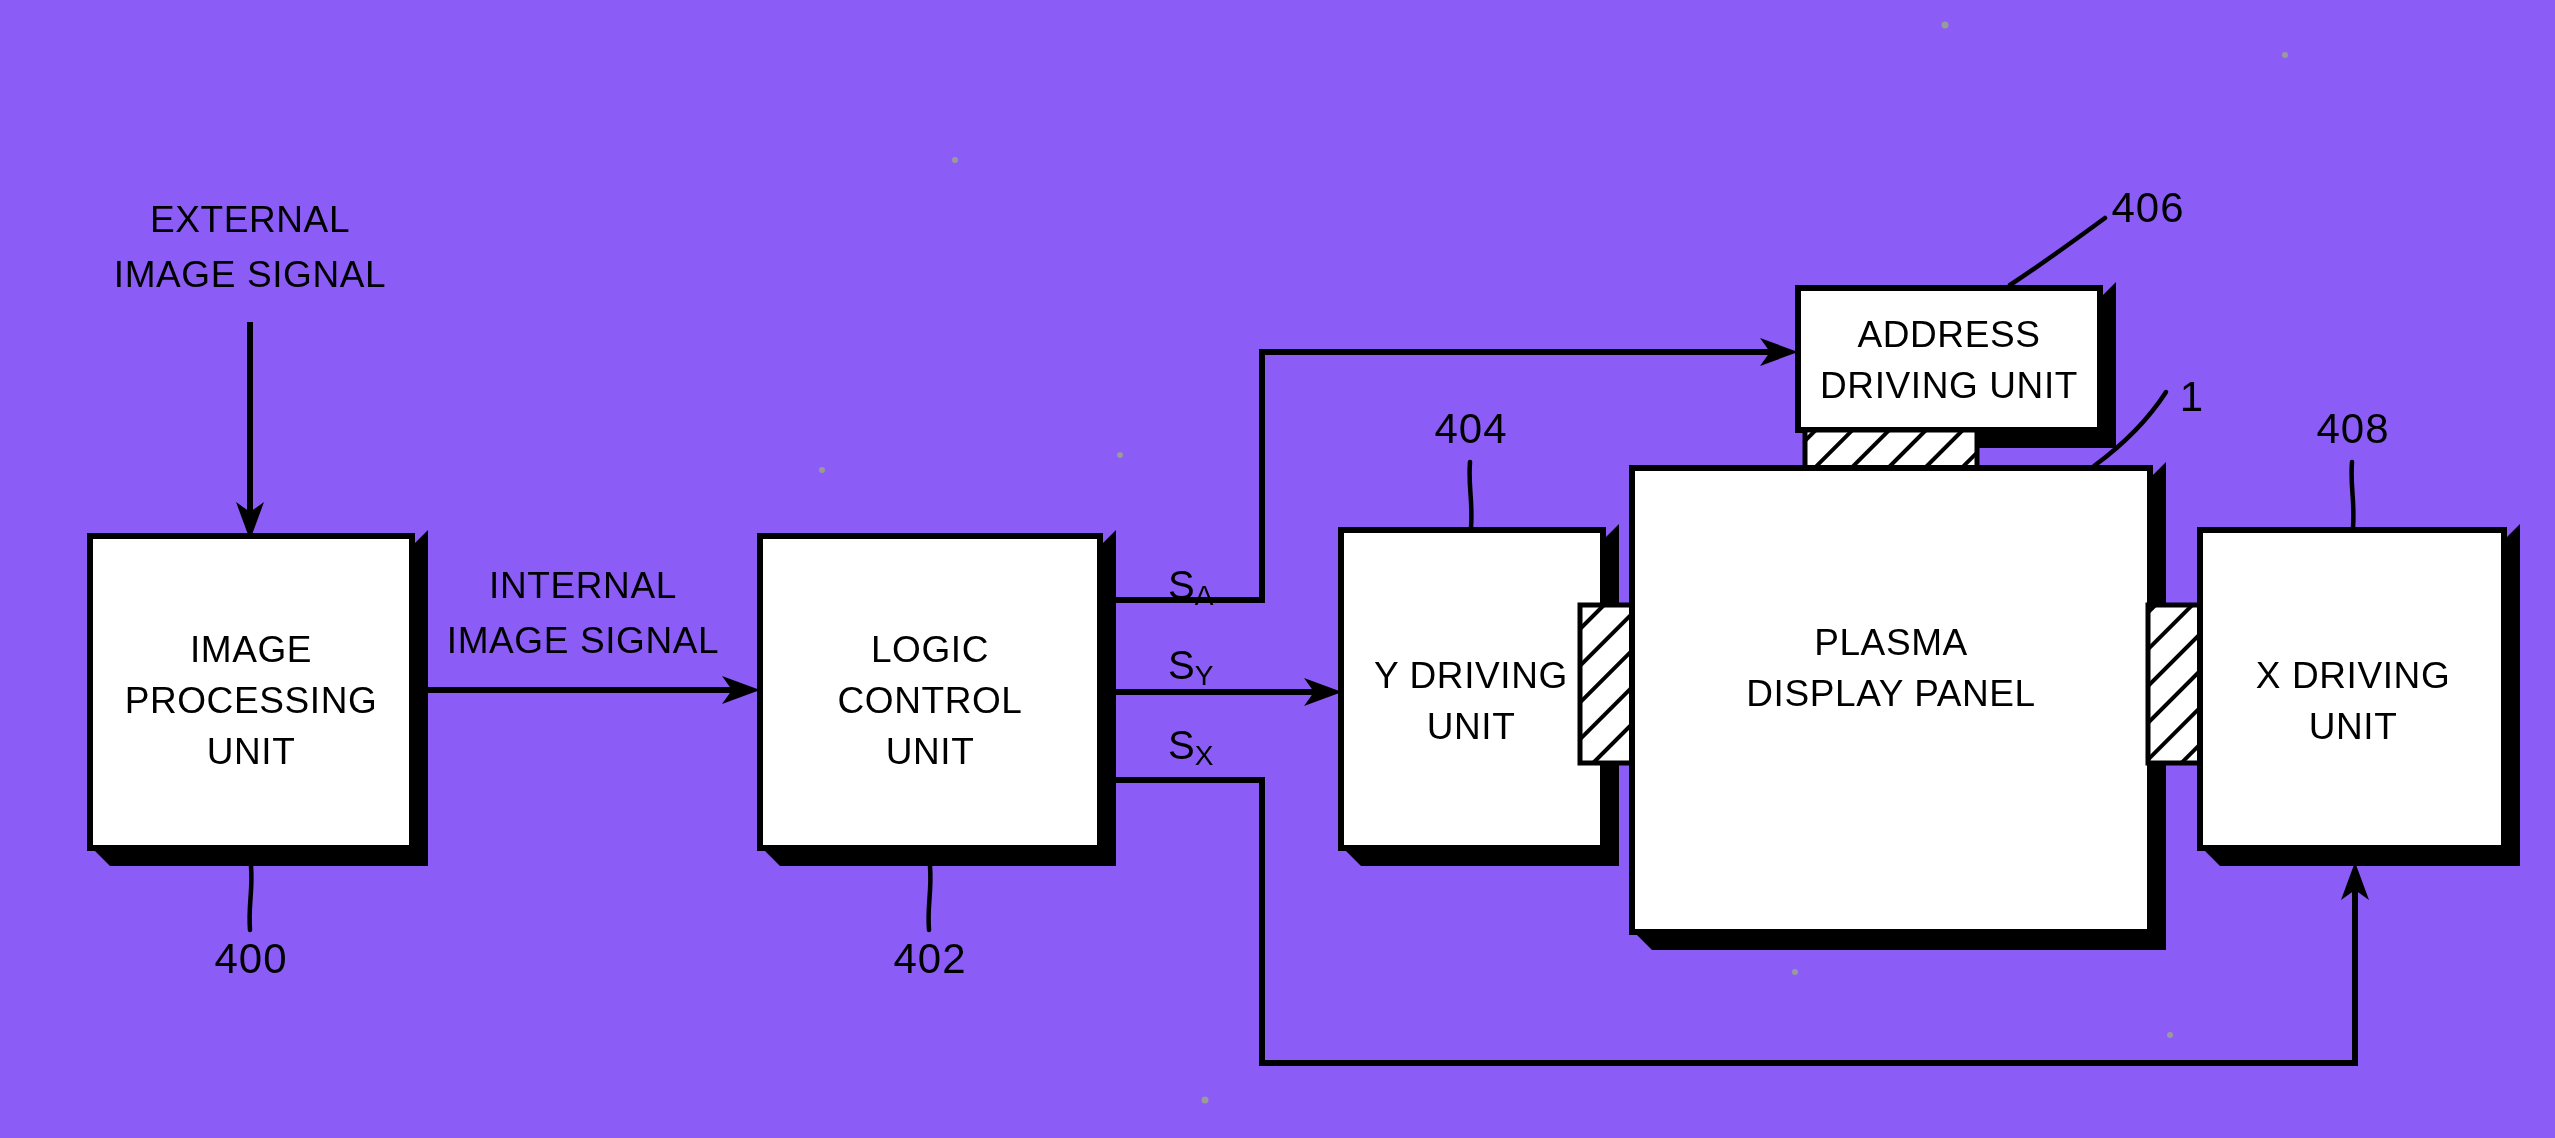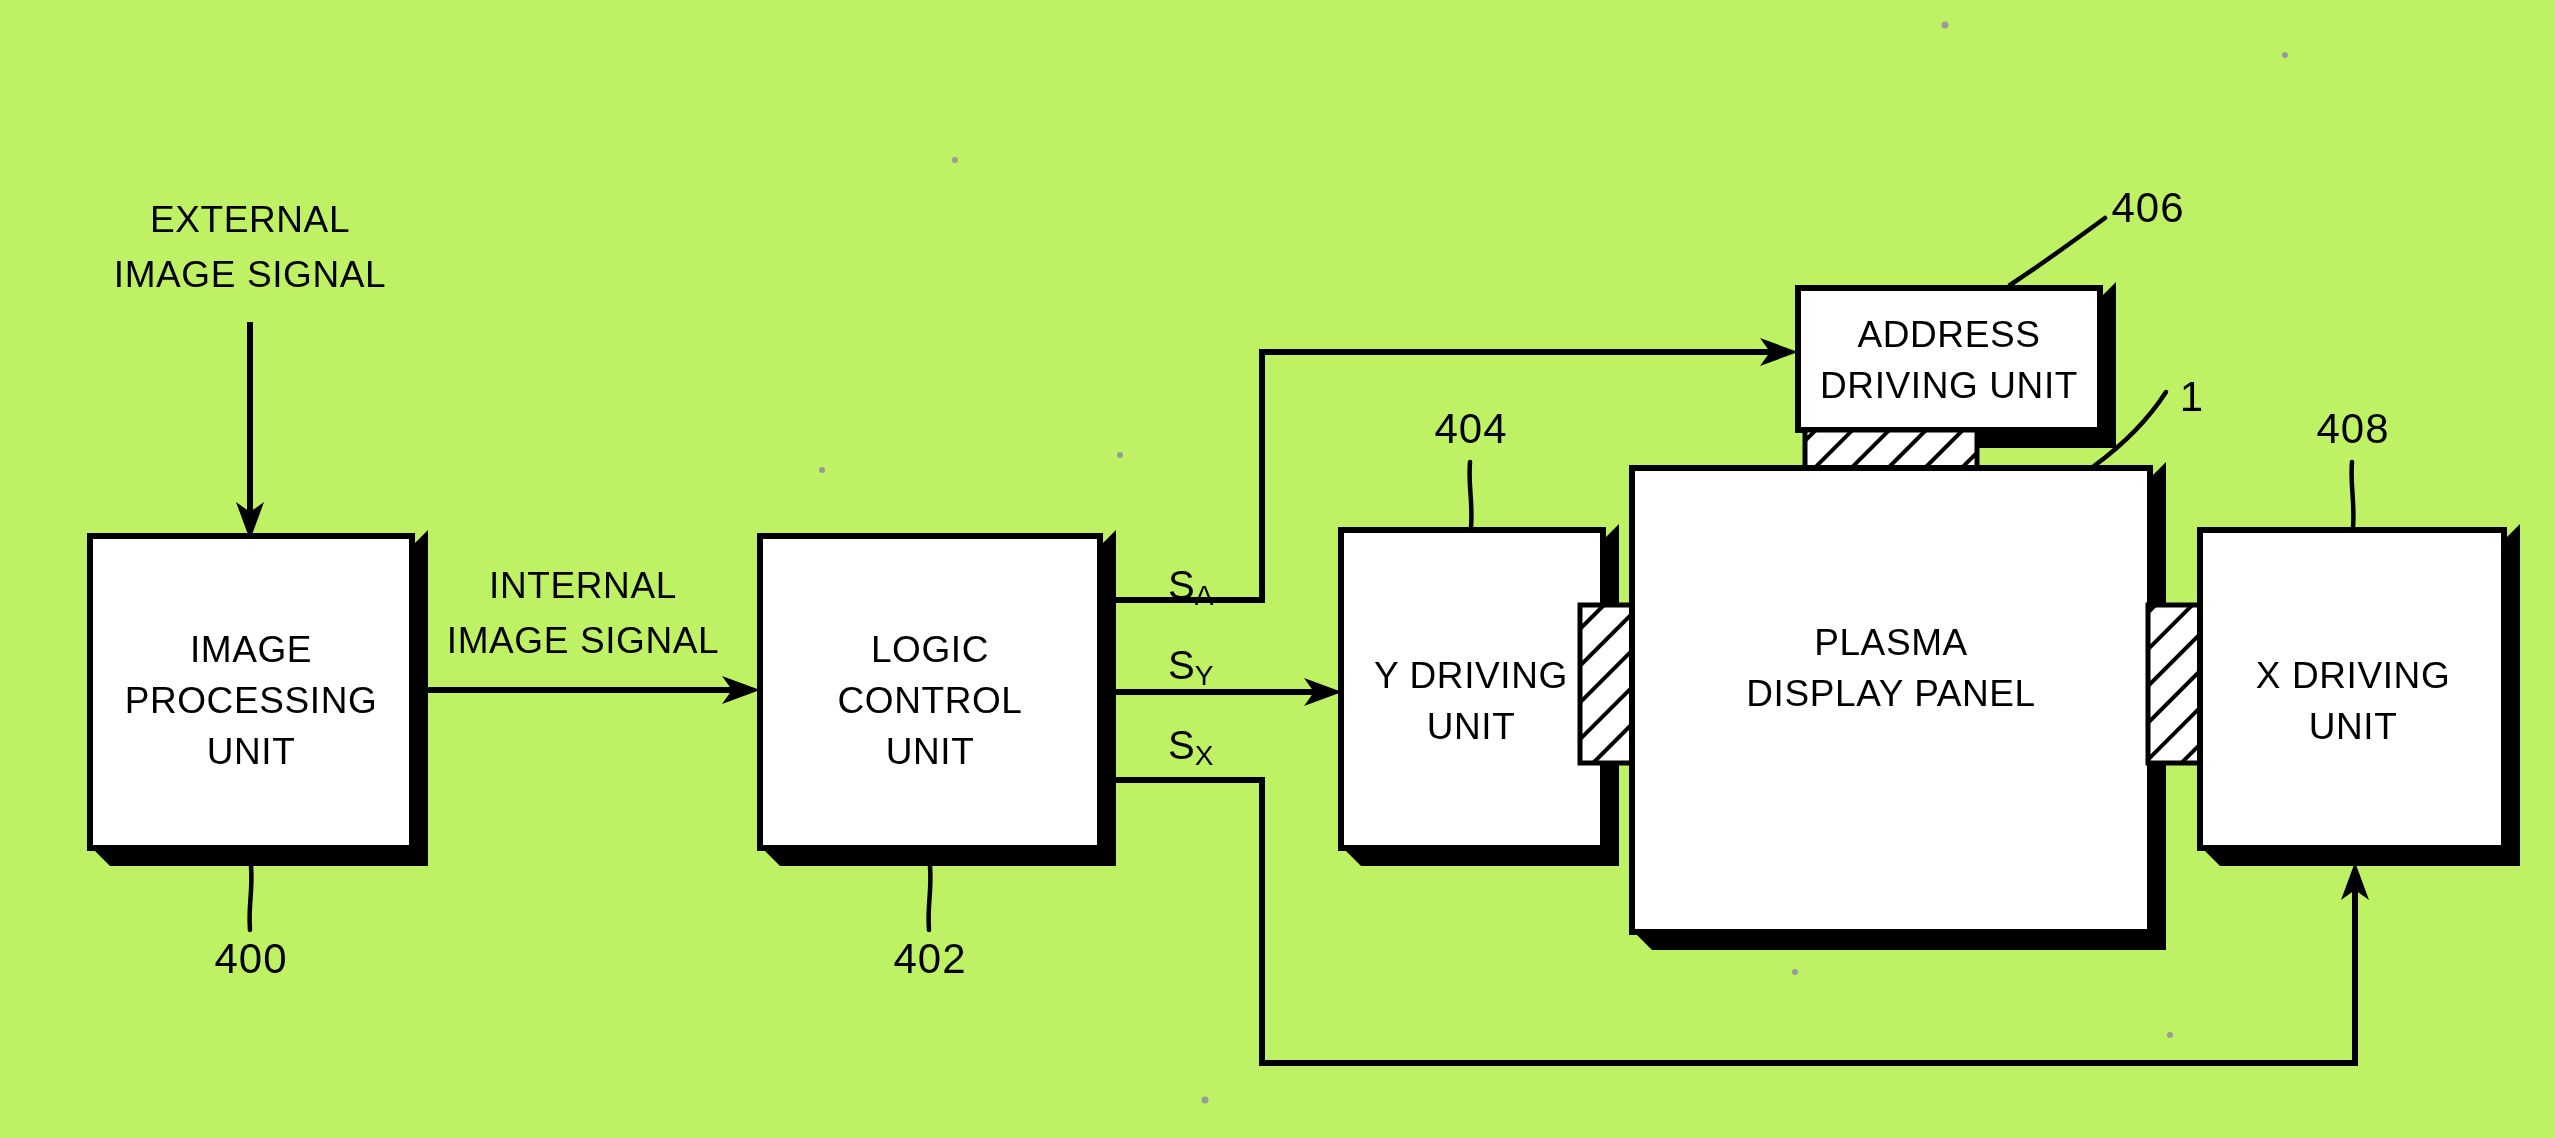--- a/index.html
+++ b/index.html
@@ -8,21 +8,21 @@
     padding: 0;
     background: #ffffff;
   }
   body {
     font-family: "Liberation Sans", sans-serif;
   }
   #figure-root {
     position: relative;
     width: 2555px;
     height: 1138px;
-    background: #bef264;
+    background: #8b5cf6;
     overflow: hidden;
   }
   #figure-svg {
     position: absolute;
     top: 0;
     left: 0;
     width: 2555px;
     height: 1138px;
   }
   .blk-label,

